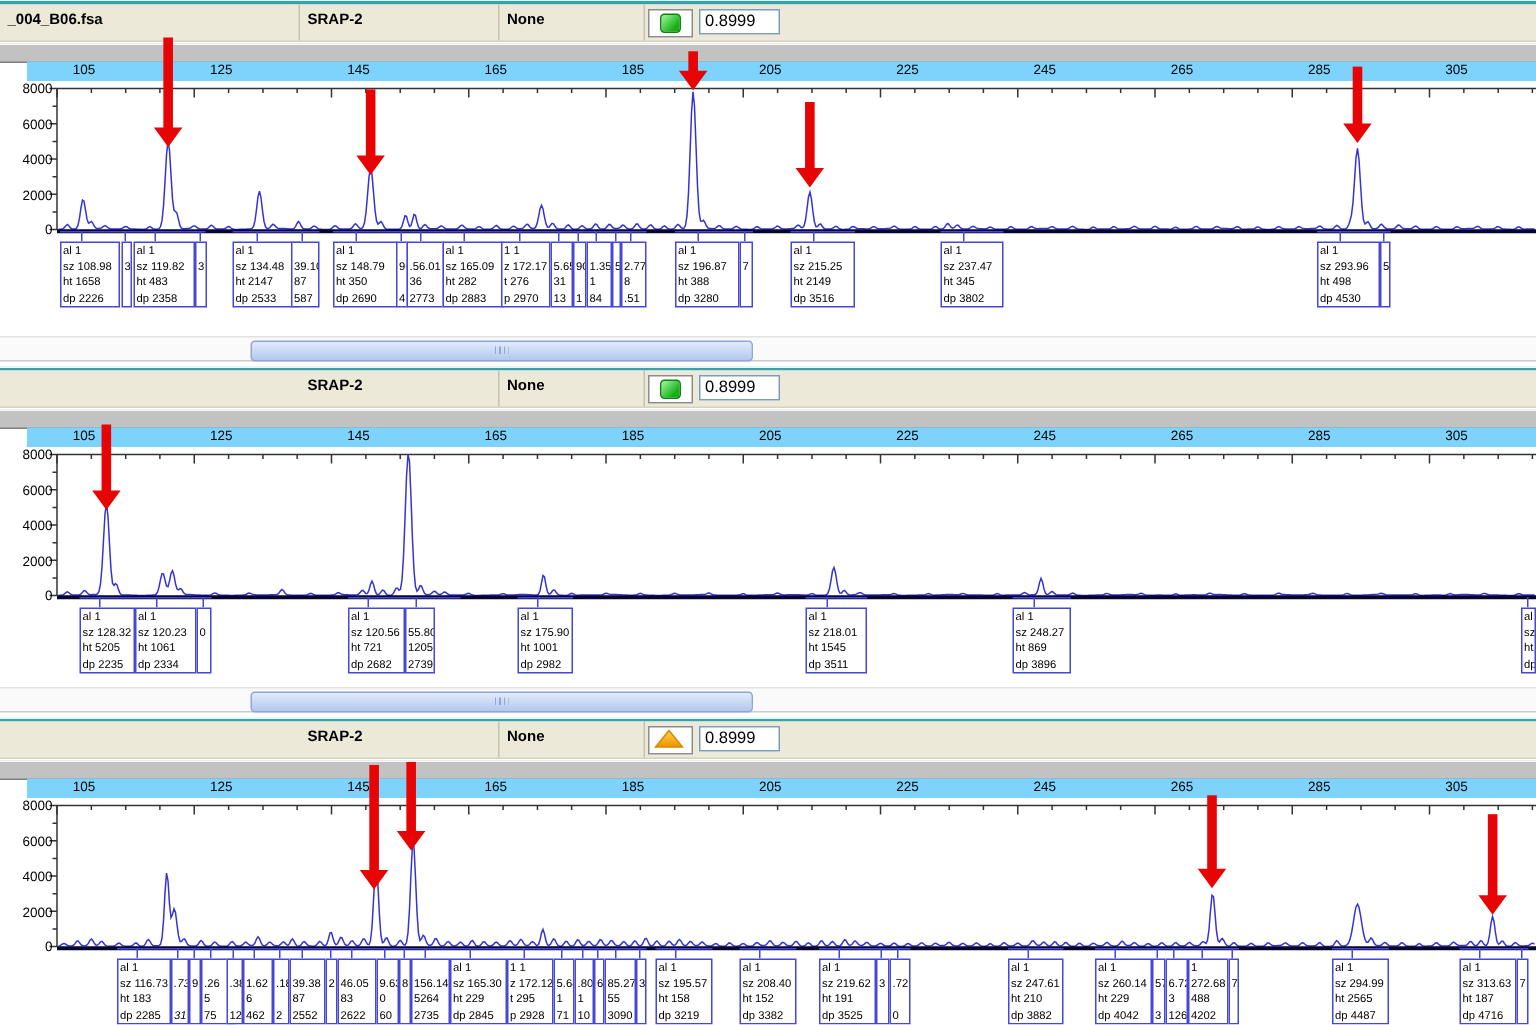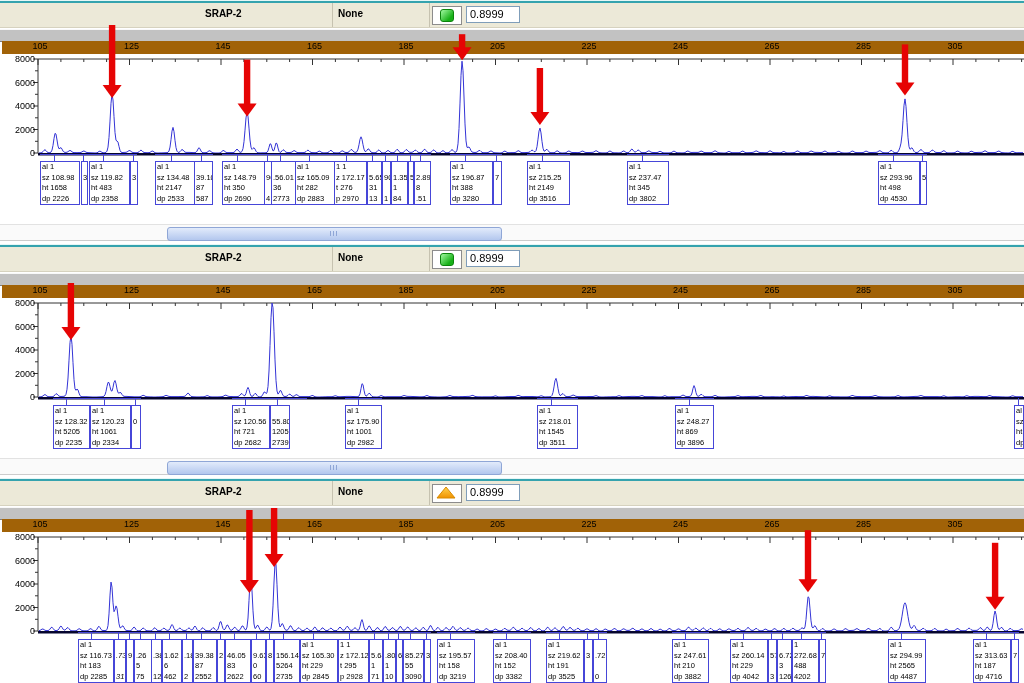--- a/index.html
+++ b/index.html
@@ -15,21 +15,21 @@
         overflow:hidden;white-space:nowrap}
   .iconbox{position:absolute;top:3px;left:432px;width:28px;height:17px;background:#fff;
            border:1px solid #8c8c8c}
   .greensq{position:absolute;left:7px;top:2px;width:12px;height:11px;border-radius:3px;
            background:linear-gradient(135deg,#90f090 10%,#17b017 75%);border:1px solid #0b840b}
   .qbox{position:absolute;top:3px;left:466px;width:54px;height:17px;background:#fff;
         border:1px solid #7f9db9;font-size:11px;padding:1px 0 0 3px;box-sizing:border-box;
         color:#000}
   .graybar{position:absolute;top:29px;left:0;right:0;height:11px;background:#c2c2c2;
            border-top:1px solid #f8f8f8;border-bottom:1px solid #7e7e7e}
-  .ruler{position:absolute;top:41px;left:2px;right:0;height:13px;background:#a16207}
+  .ruler{position:absolute;top:41px;left:18px;right:0;height:13px;background:#7dd3fc}
   .rtick{position:absolute;top:0;width:26px;text-align:center;font-size:9px;color:#000}
   .plot{position:absolute;top:54px;left:0;overflow:visible}
   .ylab{position:absolute;left:4px;width:31px;text-align:right;font-size:9px;color:#000}
   .bracket{position:absolute;top:154px;height:1px;background:#4646d8}
   .stub{position:absolute;top:154px;width:1px;height:7px;background:#4646d8}
   .lblbox{position:absolute;top:161px;height:44px;background:#fff;border:1px solid #4646d8;
           font-size:7.5px;line-height:10.5px;overflow:hidden;white-space:nowrap;
           padding-left:1px;box-sizing:border-box;color:#000}
   .lline{height:10.5px}
   .sbtrack{position:absolute;left:0;width:1024px;height:17px;background:#fafafa;
@@ -39,20 +39,21 @@
   .grip{position:absolute;left:50%;top:3px;width:9px;height:5px;margin-left:-5px;
         background:repeating-linear-gradient(90deg,#8fa6d6 0 1px,rgba(0,0,0,0) 1px 3px)}
 </style>
 </head>
 <body>
 
 <div id="app">
     <div class="panel" style="top: 0px;">
       <div class="teal"></div>
       <div class="hdr">
+        <div class="cell" style="left: 0px; width: 200px;">_004_B06.fsa</div>
         <div class="cell" style="left: 200px; width: 133px;">SRAP-2</div>
         <div class="cell" style="left: 333px; width: 97px;">None</div>
         <div class="iconbox">
           <div class="greensq"></div>
         </div>
         <div class="qbox"><span>0.8999</span></div>
       </div>
       <div class="graybar"></div>
       <div class="ruler">
         <span class="rtick" style="left: 25px;">105</span>
@@ -207,21 +208,21 @@
       <div class="stub" style="left: 410px;"></div>
       <div class="lblbox" style="left: 408px; width: 6px;">
         <div class="lline">&nbsp;</div>
         <div class="lline">5</div>
         <div class="lline">&nbsp;</div>
         <div class="lline">&nbsp;</div>
       </div>
       <div class="stub" style="left: 420px;"></div>
       <div class="lblbox" style="left: 414px; width: 17px;">
         <div class="lline">&nbsp;</div>
-        <div class="lline">2.89</div>
+        <div class="lline">2.77</div>
         <div class="lline">8</div>
         <div class="lline">.51</div>
       </div>
       <div class="stub" style="left: 465px;"></div>
       <div class="lblbox" style="left: 450px; width: 43px;">
         <div class="lline">al 1</div>
         <div class="lline">sz 196.87</div>
         <div class="lline">ht 388</div>
         <div class="lline">dp 3280</div>
       </div>

